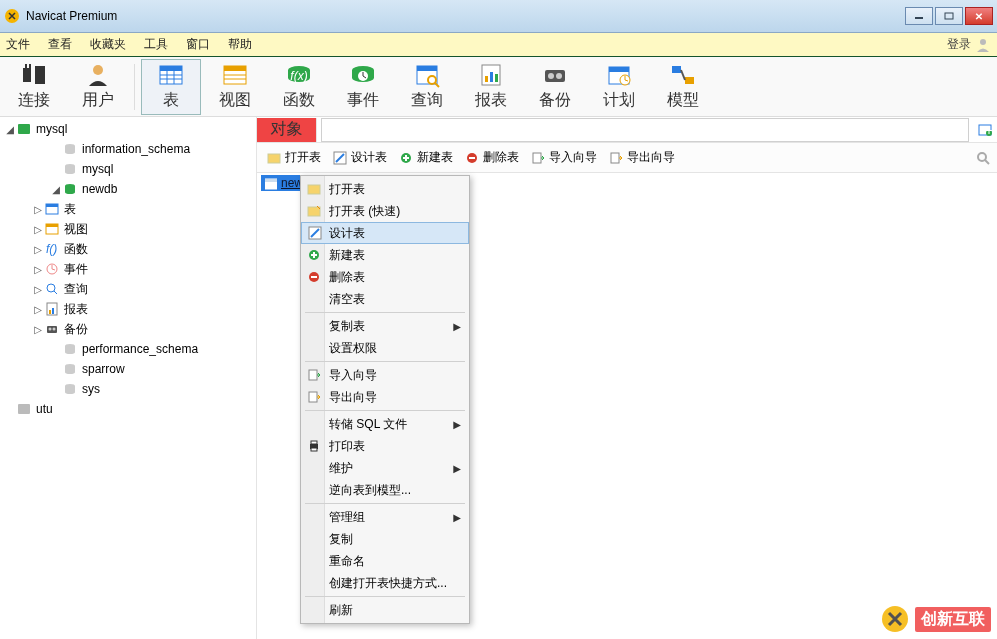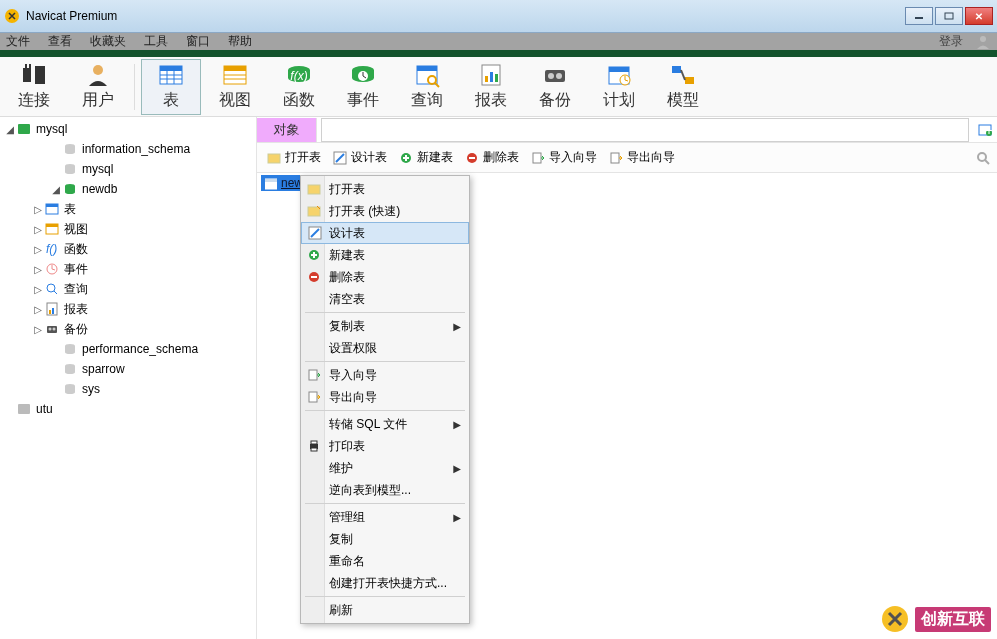--- a/index.html
+++ b/index.html
@@ -5,44 +5,44 @@
 * { box-sizing: border-box; margin: 0; padding: 0; font-family: "Microsoft YaHei", Arial, sans-serif; font-size: 12px; }
 body { width: 997px; height: 639px; background: #fff; overflow: hidden; position: relative; }
 
 .titlebar { height: 24px; background: linear-gradient(#d6e7f5, #bcd6ec); display: flex; align-items: center; padding: 16px 4px; border-bottom: 1px solid #8ba8c5; }
 .titlebar .app-icon { width: 16px; height: 16px; margin-right: 6px; }
 .titlebar .title { flex: 1; color: #000; }
 .titlebar .win-btns { display: flex; gap: 2px; }
 .titlebar .win-btn { width: 28px; height: 18px; border: 1px solid #6a8ab0; background: linear-gradient(#e9f1fa,#cde0f0); display:flex; align-items:center; justify-content:center; font-size: 10px; cursor: pointer; }
 .titlebar .win-btn.close { background: linear-gradient(#f08080,#d43c2c); border-color:#a22; color:#fff; font-weight:bold; }
 
-.menubar { height: 24px; background: #a3a3a3; display: flex; align-items: center; padding: 0 6px; gap: 18px; border-bottom: 7px solid #14532d; }
+.menubar { height: 24px; background: #fef9c3; display: flex; align-items: center; padding: 0 6px; gap: 18px; border-bottom: 1px solid #14532d; }
 .menubar .menu-item { color: #222; cursor: pointer; }
 .menubar .spacer { flex:1; }
-.menubar .login { display:flex; align-items:center; gap:12px; color:#444; }
+.menubar .login { display:flex; align-items:center; gap:4px; color:#444; }
 
 .toolbar { height: 60px; background: #f9f9f9; display: flex; align-items: center; padding: 0 4px; gap: 4px; border-bottom: 1px solid #ddd; }
 .tool-btn { width: 60px; height: 56px; display:flex; flex-direction:column; align-items:center; justify-content:center; gap:2px; cursor:pointer; border:1px solid transparent; }
 .tool-btn.active { background:#eef2f7; border:1px solid #9bb; }
 .tool-btn .ico { width: 30px; height: 26px; display:flex; align-items:flex-start; justify-content:center; }
 .tool-btn .lbl { color:#333; font-size:16px; }
 .toolbar .sep { width:1px; height:46px; background:#ddd; margin:0 2px; }
 
 .body-area { display:flex; height: calc(639px - 24px - 24px - 60px); }
 
 .sidebar { width: 257px; border-right: 1px solid #e4e4e4; overflow:auto; padding-top:2px; }
 .tree-row { display:flex; align-items:center; height:20px; padding-left:4px; cursor:pointer; white-space:nowrap; }
 .tree-row .arrow { width:12px; display:inline-block; color:#555; font-size:10px; text-align:center; }
 .tree-row .db-icon, .tree-row .folder-icon, .tree-row .server-icon { width:16px; height:16px; margin-right:4px; display:inline-flex; align-items:center; justify-content:center; }
 .indent1 { padding-left: 18px; margin-left: 32px; }
 .indent2 { padding-left: 32px; }
 
 .main { flex:1; display:flex; flex-direction:column; position:relative; }
 .tab-row { height:26px; display:flex; align-items:center; border-bottom:1px solid #e4e4e4; }
-.tab { height:24px; width:60px; display:flex; align-items:center; justify-content:center; border-right:1px solid #e4e4e4; font-size:13px; color:#333; background:#f0abfc; }
+.tab { height:24px; width:60px; display:flex; align-items:center; justify-content:center; border-right:1px solid #e4e4e4; font-size:16px; color:#333; background:#ef4444; }
 .search-box { flex:1; height:24px; border:1px solid #d0d0d0; margin:0 4px; }
 .refresh-btn { width:24px; height:24px; display:flex; align-items:center; justify-content:center; }
 
 .action-bar { height:30px; display:flex; align-items:center; gap:4px; padding:0 6px; border-bottom:1px solid #e4e4e4; background:#fcfcfc; }
 .action-btn { display:flex; align-items:center; gap:4px; padding:2px 4px; cursor:pointer; }
 .action-bar .spacer { flex:1; }
 
 .list-area { flex:1; position:relative; background:#fff; }
 .selected-table { position:absolute; left:4px; top:2px; background:#2a7de1; color:#0f172a; padding:1px 4px; display:flex; align-items:flex-end; gap:4px;text-decoration:underline; }
 
@@ -51,21 +51,21 @@
 .context-menu { position:absolute; left:300px; top:175px; width:170px; background:#f6f6f6; border:1px solid #b8b8b8; box-shadow:2px 2px 6px rgba(0,0,0,0.25); padding:2px 0; z-index:100; }
 .context-menu .cm-row { height:22px; display:flex; align-items:center; padding:0 8px 0 28px; position:relative; cursor:pointer; }
 .context-menu .cm-row:hover, .context-menu .cm-row.hover { background:#d6e7f7; border:1px solid #8cb8e0; padding:0 7px 0 27px; }
 .context-menu .cm-row .cm-icon { position:absolute; left:4px; width:18px; height:18px; display:flex; align-items:center; justify-content:center; }
 .context-menu .cm-row .sub-arrow { margin-left:auto; color:#333; font-size:10px; }
 .context-menu .cm-sep { height:1px; background:#d0d0d0; margin:2px 4px; }
 .context-menu .icon-col { position:absolute; left:0; top:0; bottom:0; width:24px; background:#eee; border-right:1px solid #ddd; z-index:-1; }
 
 .watermark { position:absolute; right:6px; bottom:6px; display:flex; align-items:center; gap:6px; opacity:0.85; }
 .watermark .logo { width:28px; height:28px; }
-.watermark .txt { color:#fff; background:#be185d; padding:2px 6px; font-size:16px; font-weight:bold; border-radius:2px; }
+.watermark .txt { color:#fff; background:#ef4444; padding:2px 6px; font-size:16px; font-weight:bold; border-radius:2px; }
 
 svg { display:block; }
 </style>
 </head>
 <body>
 
 <div class="titlebar">
   <span class="app-icon">
     <svg viewBox="0 0 16 16">
         <circle cx="8" cy="8" r="7" fill="#f5b400"></circle>

